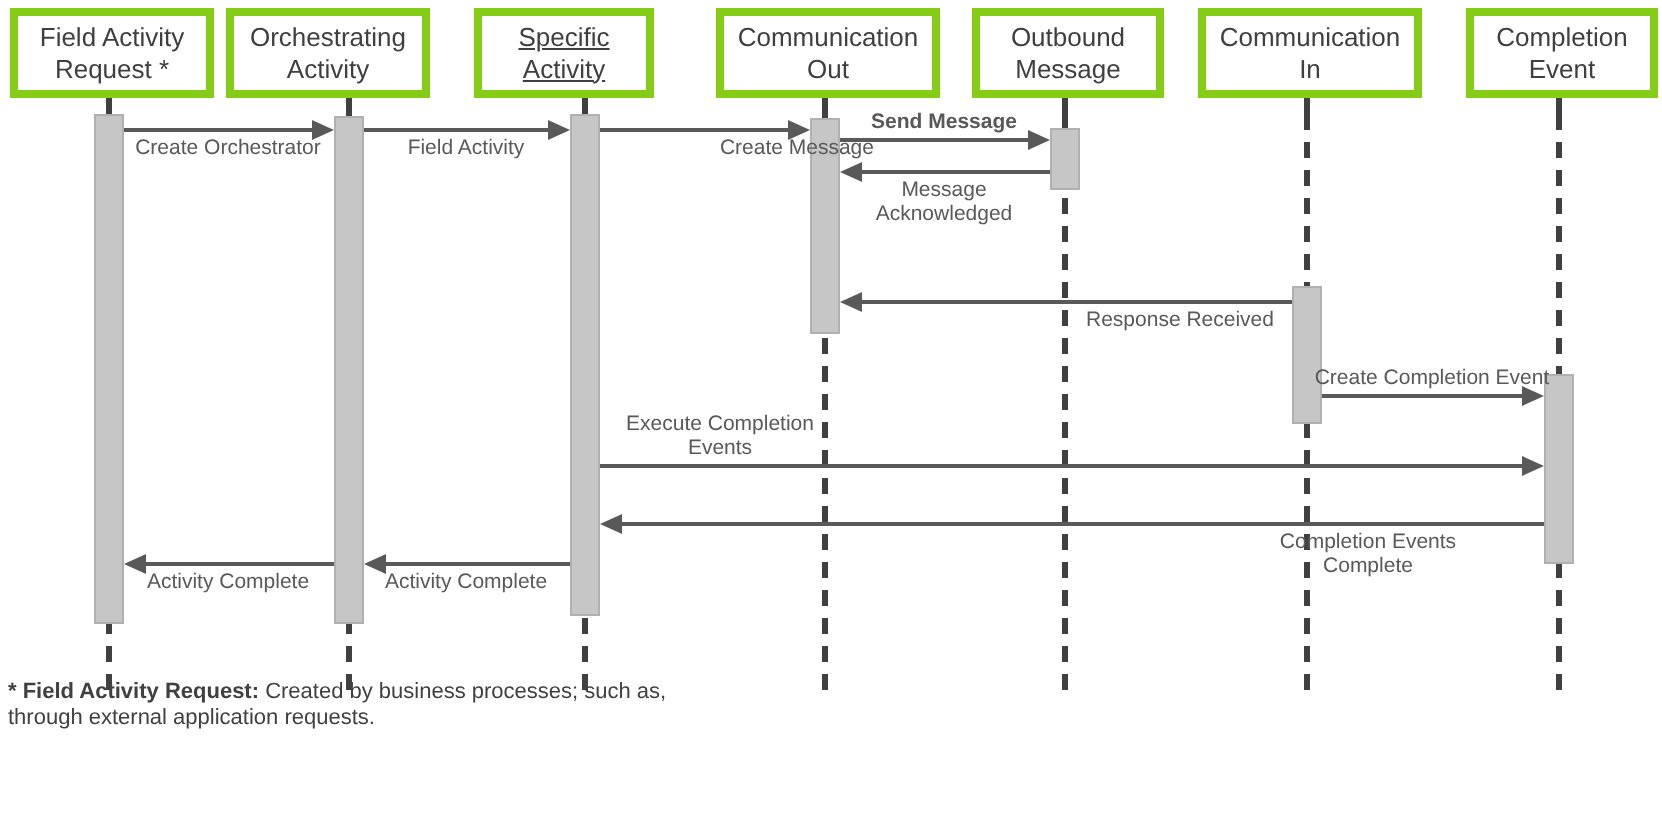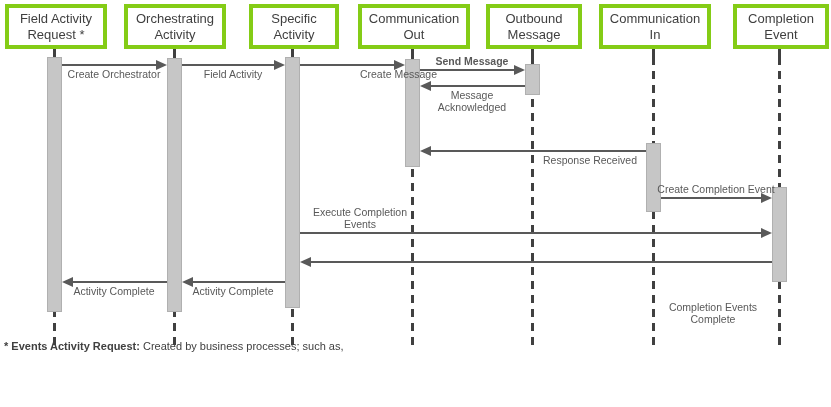--- a/index.html
+++ b/index.html
@@ -90,41 +90,42 @@
       <div class="msg-label" style="left: 590px; top: 155px;">Response Received</div>
       <div class="msg-line" style="left: 660.5px; top: 197px; width: 102px;"></div>
       <div class="arrowhead right" style="left: 760.5px; top: 193px;"></div>
       <div class="msg-label" style="left: 716px; top: 183.5px;">Create Completion Event</div>
       <div class="msg-line" style="left: 299.5px; top: 232px; width: 463px;"></div>
       <div class="arrowhead right" style="left: 760.5px; top: 228px;"></div>
       <div class="msg-label" style="left: 360px; top: 207px;">Execute Completion
 Events</div>
       <div class="msg-line" style="left: 308.5px; top: 261px; width: 463px;"></div>
       <div class="arrowhead left" style="left: 299.5px; top: 257px;"></div>
-      <div class="msg-label" style="left: 713px; top: 266px; margin-top: 36px;">Completion Events
+      <div class="msg-label" style="left: 684px; top: 266px;">Completion Events
 Complete</div>
       <div class="msg-line" style="left: 190.5px; top: 281px; width: 94px;"></div>
       <div class="arrowhead left" style="left: 181.5px; top: 277px;"></div>
       <div class="msg-label" style="left: 233px; top: 286px;">Activity Complete</div>
       <div class="msg-line" style="left: 70.5px; top: 281px; width: 96px;"></div>
       <div class="arrowhead left" style="left: 61.5px; top: 277px;"></div>
       <div class="msg-label" style="left: 114px; top: 286px;">Activity Complete</div>
     </div>
   <div id="layer-actors">
       <div class="actor-box" style="left: 5px; width: 94px;">Field Activity
 Request *</div>
-      <div class="actor-box" style="left: 124px; width: 94px; text-align: center;">Orchestrating
+      <div class="actor-box" style="left: 113px; width: 94px; text-align: center;">Orchestrating
 Activity</div>
-      <div class="actor-box" style="left: 249px; width: 82px;">Specific
+      <div class="actor-box" style="left: 237px; width: 82px; text-decoration: underline;">Specific
 Activity</div>
       <div class="actor-box" style="left: 358px; width: 104px;">Communication
 Out</div>
       <div class="actor-box" style="left: 486px; width: 88px;">Outbound
 Message</div>
       <div class="actor-box" style="left: 599px; width: 104px;">Communication
 In</div>
       <div class="actor-box" style="left: 733px; width: 88px;">Completion
 Event</div>
     </div>
   <div class="footnote" id="footnote">
-      <div><span class="seg-bold">* Events Activity Request: </span><span class="">Created by business processes; such as,</span></div>
+      <div><span class="seg-bold">* Field Activity Request: </span><span class="">Created by business processes; such as,</span></div>
+      <div><span class="">through external application requests.</span></div>
     </div>
 </div>
 
 </body></html>

